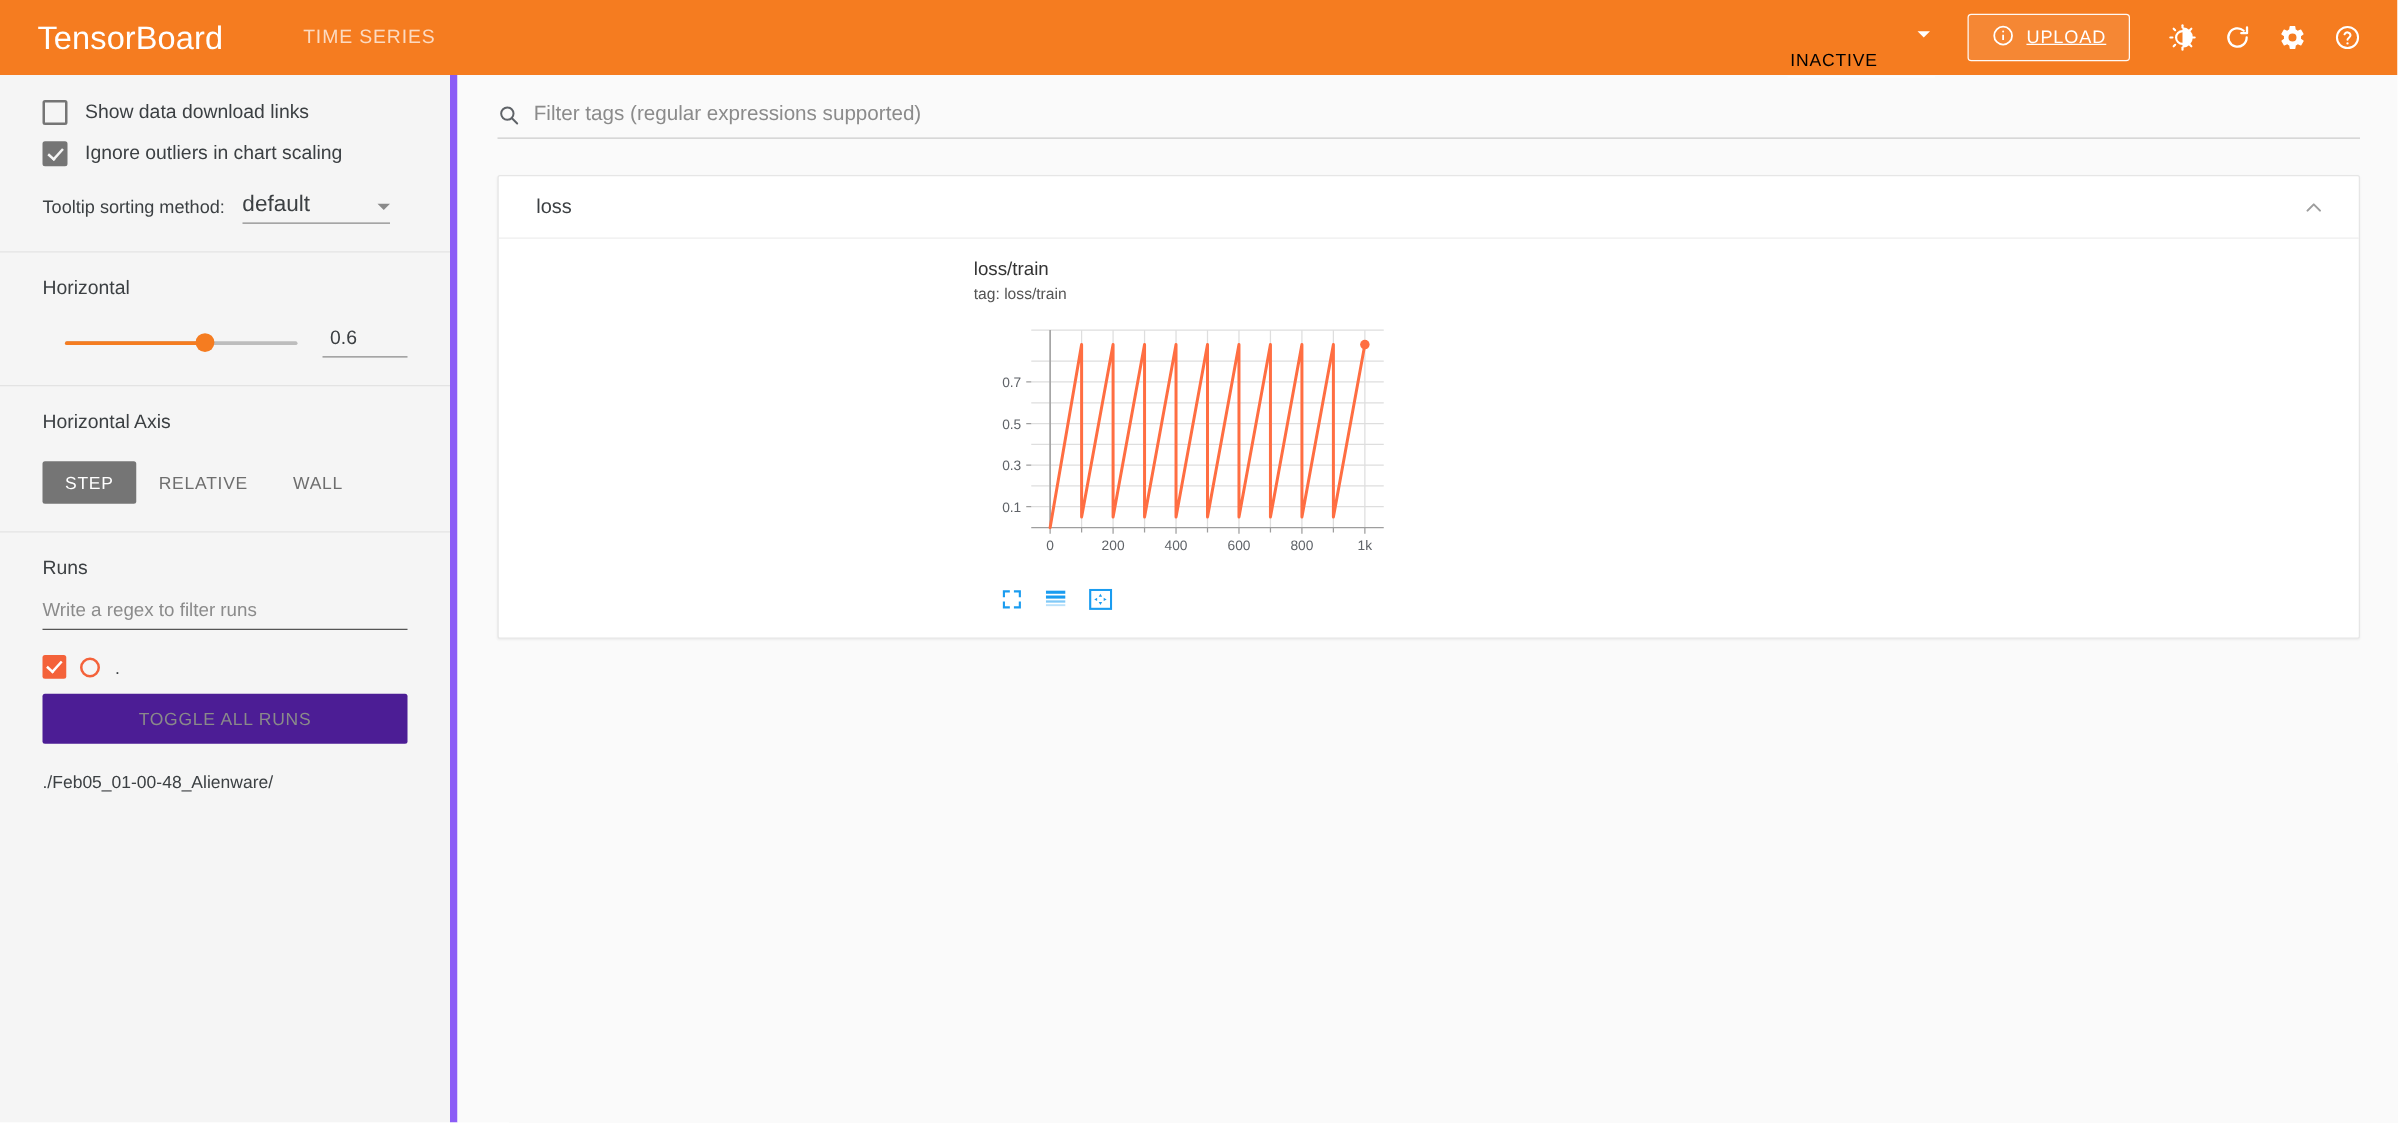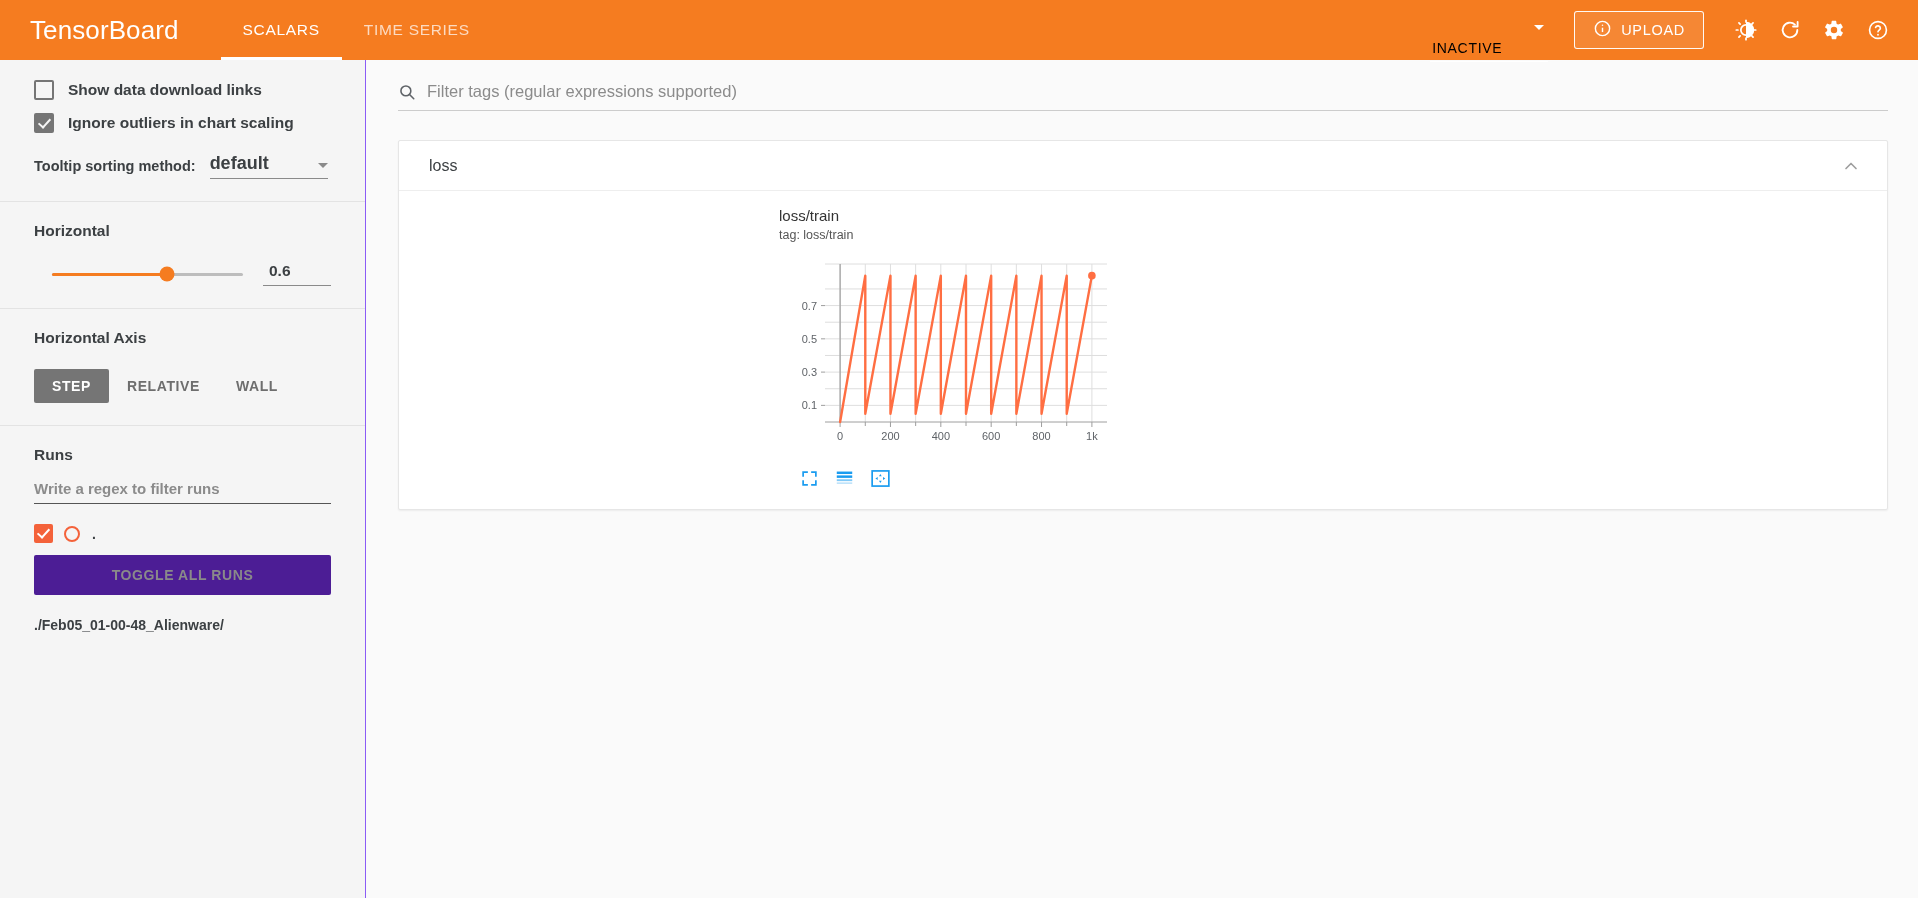--- a/index.html
+++ b/index.html
@@ -79,20 +79,21 @@
     height: 38px;
     padding: 0 18px;
     border: 1px solid rgba(255,255,255,.95);
     border-radius: 3px;
     background: rgba(255,255,255,.09);
     color: #fff;
     font-size: 14.5px;
     letter-spacing: .7px;
     cursor: pointer;
     margin-right: 20px;
+    text-decoration: underline;
   }
   .icon-btn {
     width: 44px; height: 44px;
     display: flex; align-items: center; justify-content: center;
     cursor: pointer;
     color: #fff;
   }
   .icon-btn svg { display: block; }
 
   
@@ -100,24 +101,23 @@
     display: flex;
     height: calc(898px - 60px);
     background: #fff;
   }
 
   
   .sidebar {
     width: 366px;
     flex: 0 0 366px;
     background: #f5f5f5;
-    border-right: 1px solid #8b5cf6;
+    border-right: 6px solid #8b5cf6;
     padding: 0;
     overflow: hidden;
-    font-weight: bold;
   }
   .side-section { padding: 20px 34px 22px 34px; }
   .side-divider { height: 1px; background: #e3e3e3; }
 
   .chk-row {
     display: flex; align-items: center;
     margin-bottom: 13px;
     cursor: pointer;
   }
   .chk-row:last-child { margin-bottom: 0; }
@@ -331,23 +331,20 @@
   }
   .chart-tools .ct { cursor: pointer; display: flex; color: #1a9cf0; }
 </style>
 </head>
 <body>
 
 <div class="header">
   <div class="brand">TensorBoard</div>
 
   <div class="tabs">
-    <div class="tab active">
-      <span>SCALARS</span>
-    </div>
     <div class="tab">
       <span>TIME SERIES</span>
     </div>
   </div>
 
   <div class="header-right">
     <div class="mode-select">
       <span class="label">INACTIVE</span>
       <span class="caret"></span>
     </div>

